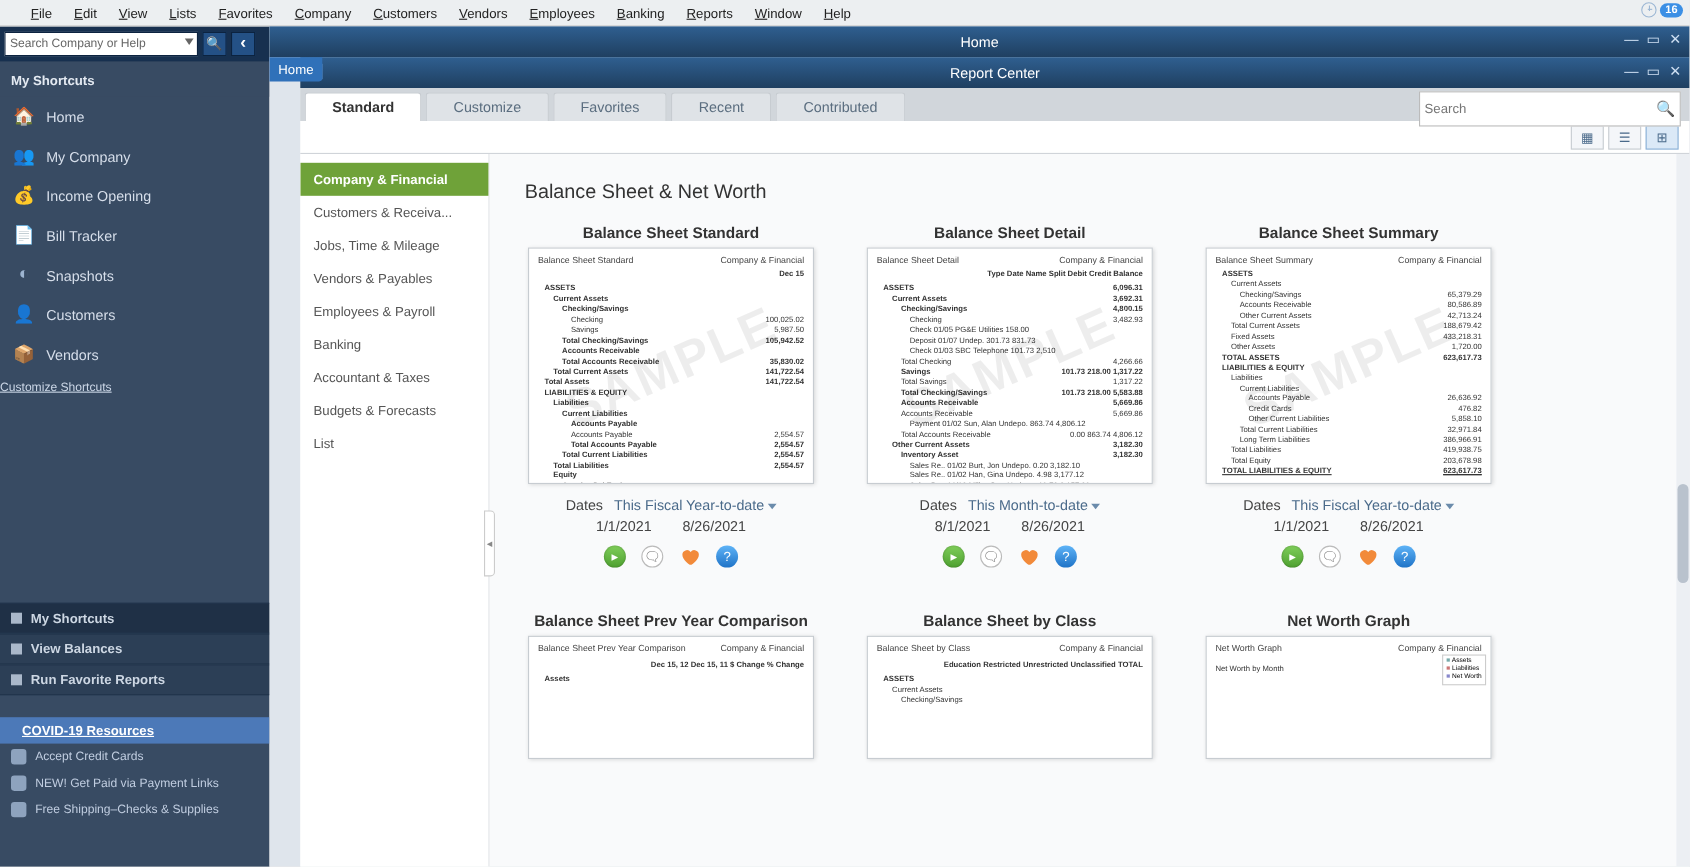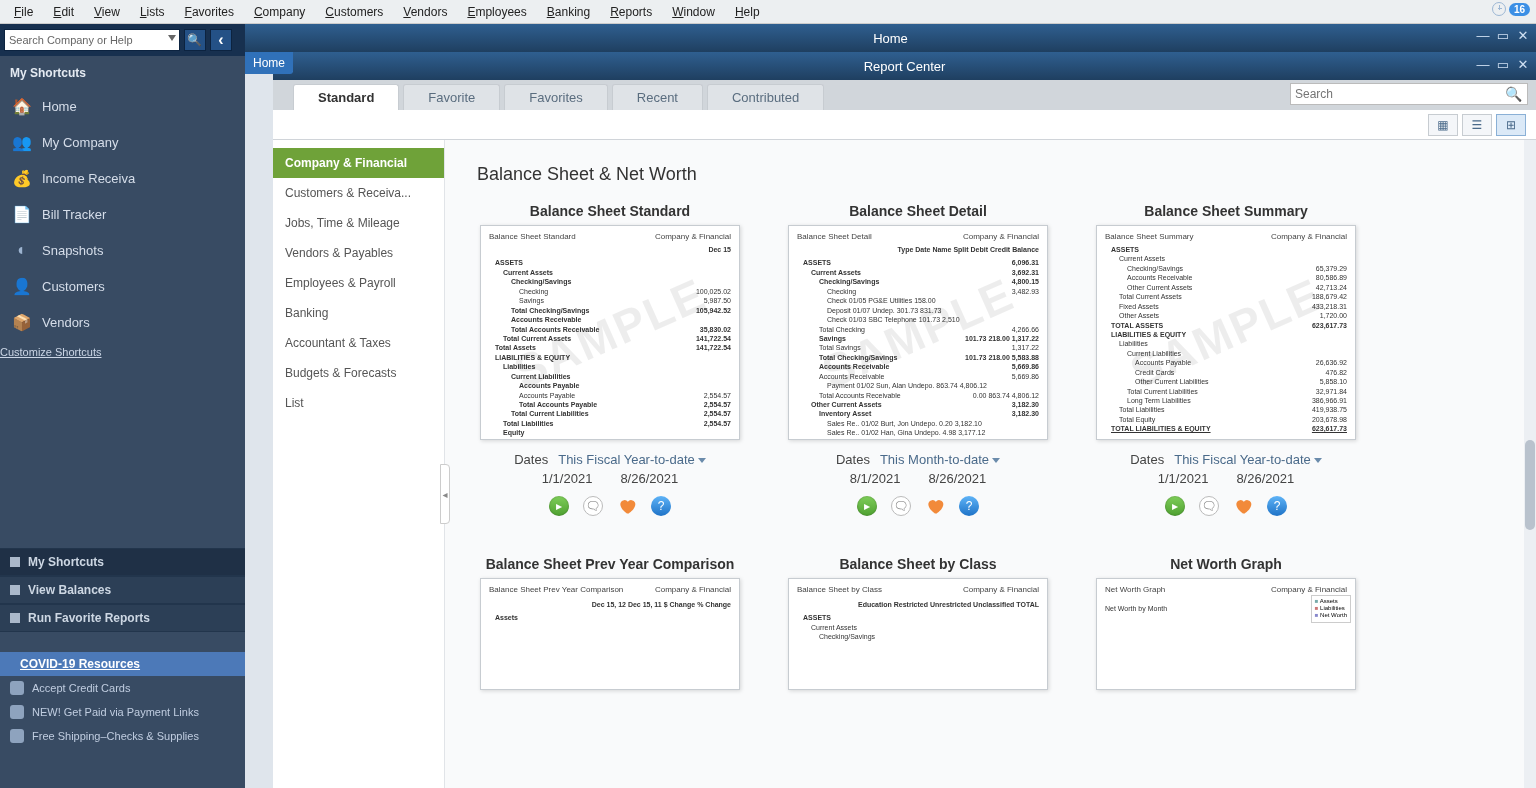--- a/index.html
+++ b/index.html
@@ -1,18 +1,18 @@
 <!DOCTYPE html>
 <html><head>
 <meta charset="utf-8">
 <style>
   * { box-sizing: border-box; margin: 0; padding: 0; font-family: Arial, Helvetica, sans-serif; }
   html, body { width: 1536px; height: 788px; overflow: hidden; background:#e9e9e9; }
   
-  .menubar { height:24px; background:#eceff1; border-bottom:1px solid #ccc; display:flex; align-items:center; padding:0 4px; font-size:12px; color:#222; position:relative;}
+  .menubar { height:24px; background:#eceff1; border-bottom:1px solid #ccc; display:flex; align-items:center; padding:0 18px; font-size:12px; color:#222; position:relative;}
   .menubar .mitem { padding:2px 10px; cursor:default; text-decoration:underline; text-decoration-color:transparent;}
   .menubar .mitem::first-letter { text-decoration: underline; }
   .menubar .right { position:absolute; right:6px; top:2px; display:flex; align-items:center; gap:3px;}
   .clock-badge { background:#3b8fe5; color:#fff; border-radius:9px; font-size:10px; padding:1px 5px; font-weight:bold;}
   .clock-icon { width:14px; height:14px; border:1.5px solid #9cb7d4; border-radius:50%; position:relative;}
   .clock-icon::before { content:""; position:absolute; width:4px; height:1px; background:#9cb7d4; top:5px; left:5px;}
   .clock-icon::after { content:""; position:absolute; width:1px; height:5px; background:#9cb7d4; top:2px; left:6px;}
 
   .body-row { display:flex; height:764px; }
   
@@ -40,24 +40,24 @@
   .mini-ctrl { position:absolute; left:6px; top:6px; width:14px; height:14px; border:1px solid #888; background:#eee;}
   .home-title-bar { height:28px; background:linear-gradient(#2f5f90,#1f3f60); color:#fff; display:flex; align-items:center; justify-content:center; font-size:13px; position:relative; margin-left:0;}
   .win-ctrls { position:absolute; right:6px; top:4px; display:flex; gap:6px; color:#cfe0f3;}
   .win-ctrls span { width:14px; height:14px; display:flex; align-items:center; justify-content:center; font-size:13px; cursor:default;}
   .home-tab { position:absolute; left:0; top:28px; background:#3071b9; color:#fff; font-size:12px; padding:4px 8px; border-radius:0 0 3px 0; z-index:3;}
   .rc-title-bar { position:absolute; left:28px; right:0; top:28px; height:28px; background:linear-gradient(#2f5f90,#1f3f60); color:#fff; display:flex; align-items:center; justify-content:center; font-size:13px;}
   .rc-title-bar .mini-ctrl2 { position:absolute; left:6px; top:6px; width:14px; height:14px; border:1px solid #7faee0; background:#3a6fa8;}
   .rc-title-bar .win-ctrls { right:6px; top:5px;}
 
   .rc-body { position:absolute; left:28px; right:0; top:56px; bottom:0; background:#e8ebf0; display:flex; flex-direction:column;}
-  .tabstrip { height:30px; background:#d1d6db; display:flex; align-items:flex-end; padding-left:20px; gap:4px; position:relative;}
+  .tabstrip { height:30px; background:#d1d6db; display:flex; align-items:flex-end; padding-left:4px; gap:4px; position:relative;}
   .tab { padding:5px 24px; font-size:13px; color:#5a6d7f; background:#dfe3e7; border-radius:3px 3px 0 0; border:1px solid #c7ccd1; border-bottom:none; cursor:default;}
   .tab.active { background:#fff; color:#333; font-weight:bold;}
-  .tab-search { position:absolute; right:8px; top:3px; width:238px; height:22px; background:#fff; border:1px solid #bbb; display:flex; align-items:center; padding:0 4px;}
+  .tab-search { position:absolute; right:8px; top:3px; width:238px; height:32px; background:#fff; border:1px solid #bbb; display:flex; align-items:center; padding:0 4px;}
   .tab-search input { border:none; outline:none; flex:1; font-size:12px;}
   .tab-search .mag { color:#888; font-size:14px;}
 
   .toolbar-right { height:30px; background:#fff; border-bottom:1px solid #d0d4d9; display:flex; justify-content:flex-end; align-items:center; padding-right:10px; gap:4px;}
   .view-btn { width:30px; height:22px; border:1px solid #c7ccd1; background:#f4f6f9; display:flex; align-items:center; justify-content:center; font-size:12px; color:#4a6a8a;}
   .view-btn.active { background:#dbe9f7; border-color:#8ab0d6;}
 
   .rc-main { flex:1; display:flex; overflow:hidden; background:#f9fafb; position:relative;}
   .rc-scroll { position:absolute; right:0; top:0; bottom:0; width:12px; background:#eceff3;}
   .rc-scroll .thumb { position:absolute; left:1px; right:1px; top:300px; height:90px; background:#b9c2cd; border-radius:5px;}
@@ -138,21 +138,21 @@
         <div class="side-item">
       <span class="sicon">🏠</span>
       <span>Home</span>
     </div>
         <div class="side-item">
       <span class="sicon">👥</span>
       <span>My Company</span>
     </div>
         <div class="side-item">
       <span class="sicon">💰</span>
-      <span>Income Receiva</span>
+      <span>Income Opening</span>
     </div>
         <div class="side-item">
       <span class="sicon">📄</span>
       <span>Bill Tracker</span>
     </div>
         <div class="side-item">
       <span class="sicon">◐</span>
       <span>Snapshots</span>
     </div>
         <div class="side-item">
@@ -215,21 +215,21 @@
       <div class="win-ctrls">
         <span>—</span>
         <span>▭</span>
         <span>✕</span>
       </div>
     </div>
 
     <div class="rc-body">
       <div class="tabstrip">
         <div class="tab active">Standard</div>
-        <div class="tab">Favorite</div>
+        <div class="tab">Customize</div>
         <div class="tab">Favorites</div>
         <div class="tab">Recent</div>
         <div class="tab">Contributed</div>
         <div class="tab-search">
           <input placeholder="Search" style="">
           <span class="mag">🔍</span>
         </div>
       </div>
       <div class="toolbar-right">
         <div class="view-btn">▦</div>

